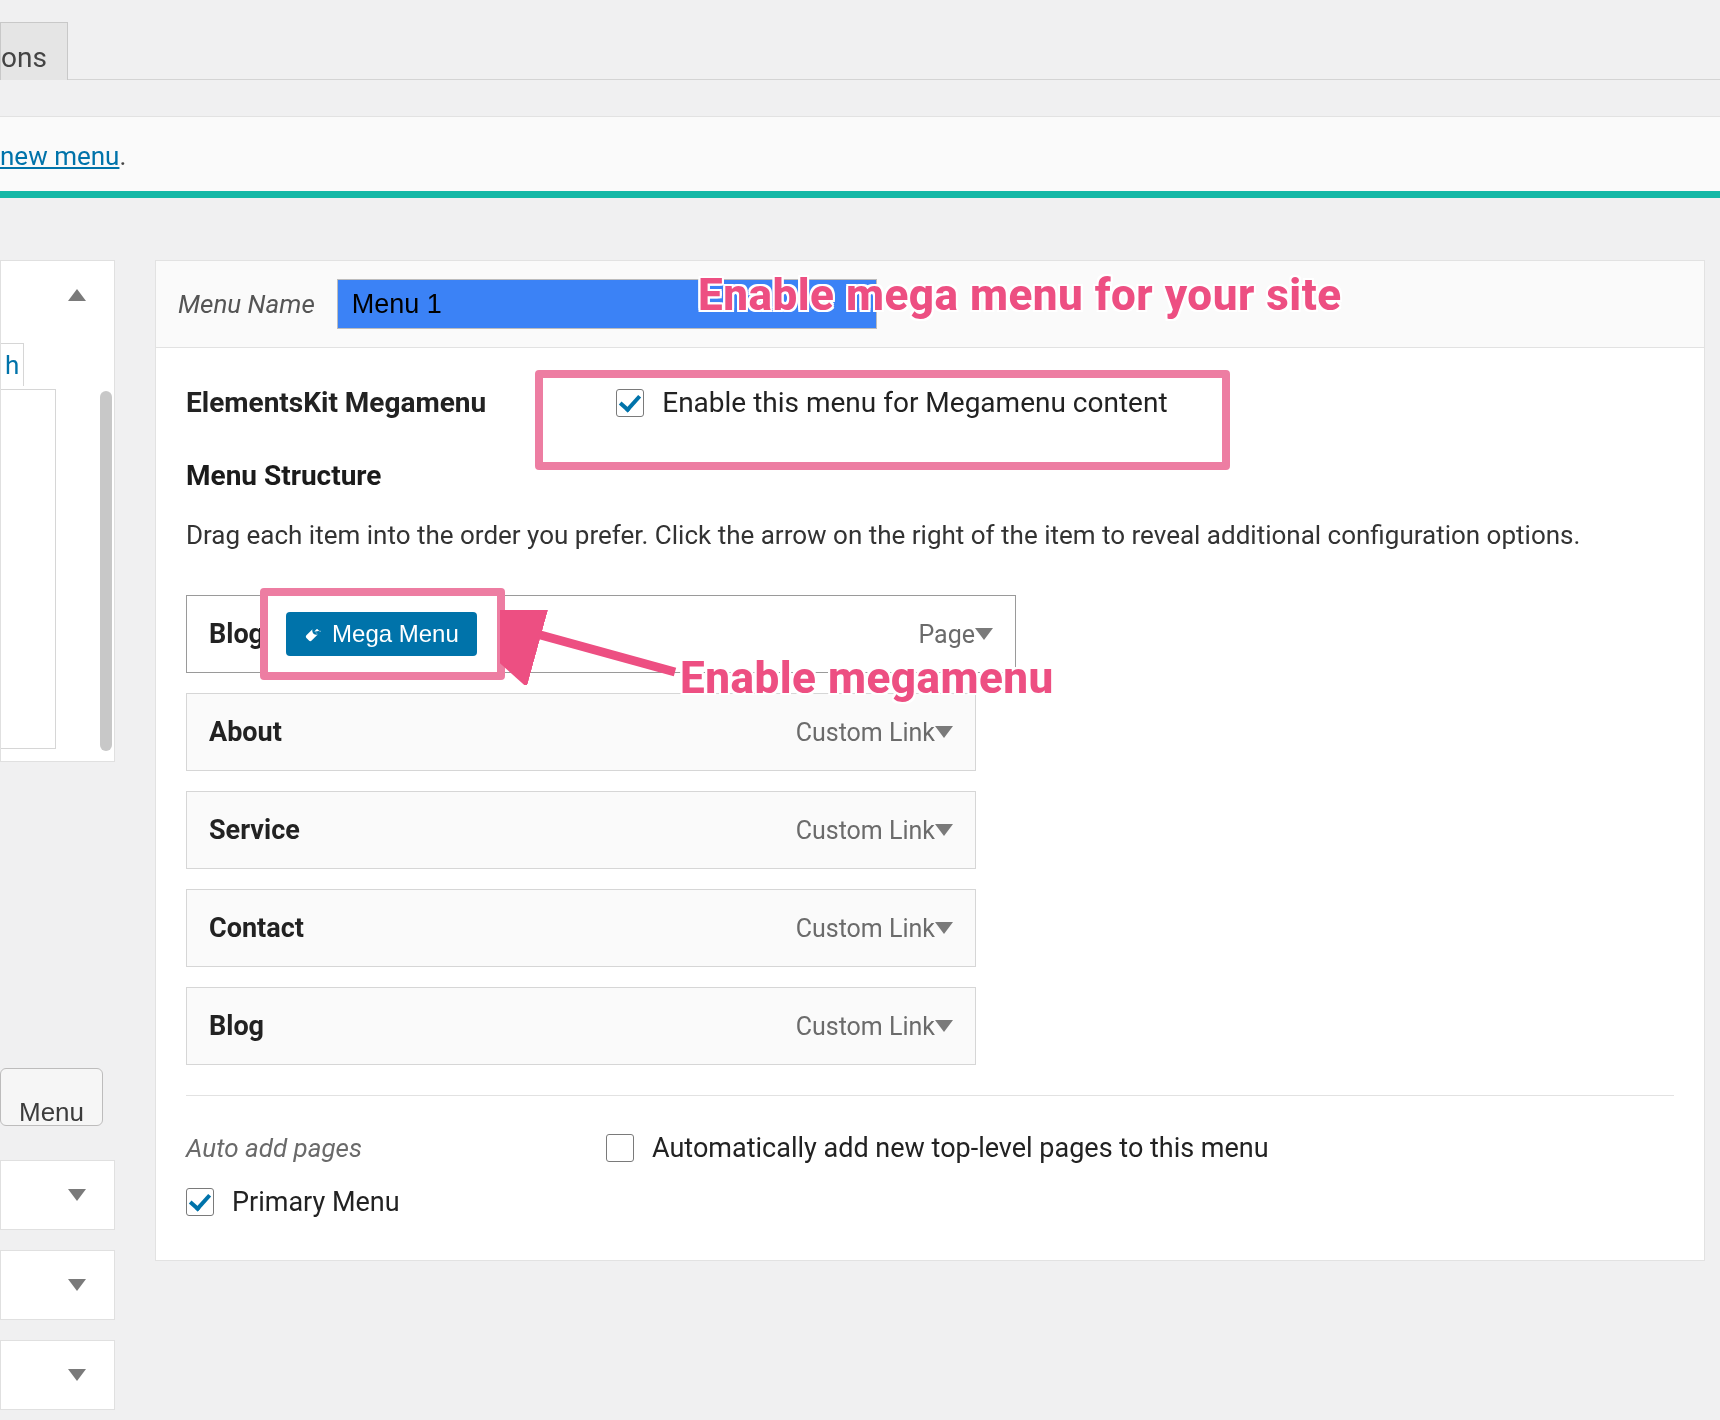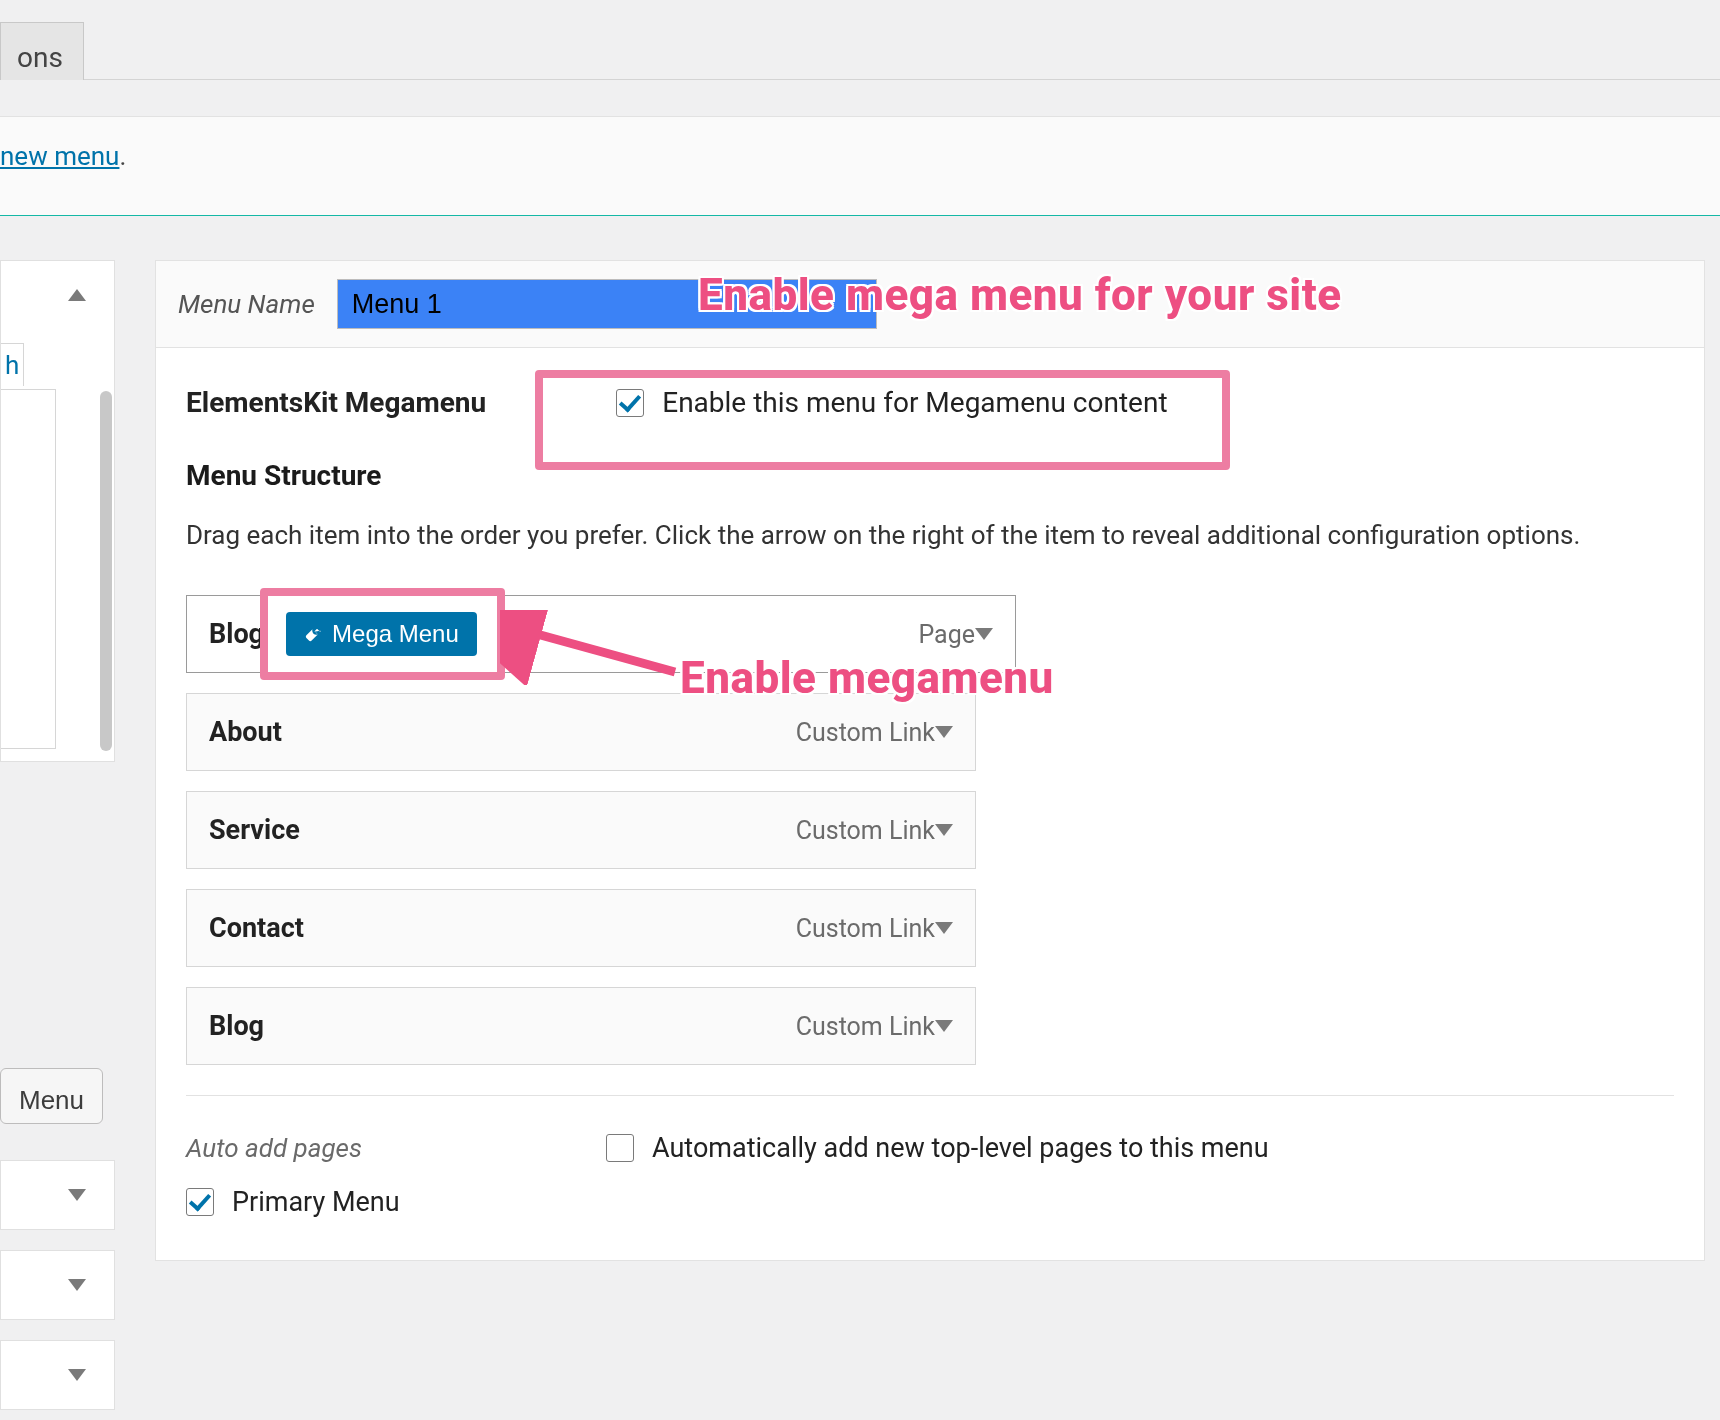--- a/index.html
+++ b/index.html
@@ -2,41 +2,41 @@
 <html><head>
 <meta charset="utf-8">
 <style>
   * { box-sizing: border-box; margin: 0; padding: 0; }
   html, body { width: 1720px; height: 1420px; font-family: -apple-system, BlinkMacSystemFont, "Segoe UI", Roboto, Helvetica, Arial, sans-serif; background: #f0f0f1; color: #2c2c2c; }
   a { color: #0073aa; text-decoration: underline; }
 
   
   .tabbar { position: absolute; left: 0; top: 0; width: 100%; height: 80px; background: #f0f0f1; border-bottom: 1px solid #d4d4d4; }
   .tabbar .tab { position: absolute; left: 0; top: 22px; height: 58px; padding: 18px 20px 0 0; background: #e5e5e5; border: 1px solid #c8c8c8; border-bottom: none; font-size: 28px; color: #444; }
-  .tabbar .tab span { padding-left: 16px; }
-
-  
-  .notice { position: absolute; left: 0; top: 116px; width: 100%; height: 100px; background: #fafafa; border-top: 1px solid #e2e2e2; border-bottom: 1px solid #14b8a6; padding: 24px 0 0 0; font-size: 26px; color: #444; }
+  .tabbar .tab span { padding-left: 0; }
+
+  
+  .notice { position: absolute; left: 0; top: 116px; width: 100%; height: 82px; background: #fafafa; border-top: 1px solid #e2e2e2; border-bottom: 7px solid #14b8a6; padding: 24px 0 0 0; font-size: 26px; color: #444; }
   .notice .txt { position: absolute; left: 0; }
 
   
   .leftcol { position: absolute; left: 0; top: 260px; width: 115px; }
   .panel { background: #fff; border: 1px solid #e0e0e0; }
   .panel-head { height: 70px; position: relative; }
   .panel-head .caret { position: absolute; right: 28px; top: 28px; }
   .caret-up { width:0; height:0; border-left:9px solid transparent; border-right:9px solid transparent; border-bottom:12px solid #7a7a7a; }
   .caret-down { width:0; height:0; border-left:9px solid transparent; border-right:9px solid transparent; border-top:12px solid #7a7a7a; }
 
   .panel-body { padding: 0 10px 10px 0; overflow-y: scroll; height: 430px; position: relative; }
   .panel-body .tab-link { position: absolute; left: 0; top: 12px; font-size: 26px; color: #0073aa; background: #fff; border: 1px solid #d6d6d6; border-left: none; border-bottom: none; padding: 6px 4px; }
   .itemsbox { position: absolute; left: 0; top: 58px; width: 55px; height: 360px; border: 1px solid #d6d6d6; border-left: none; background: #fff; }
   .scrollbar-thumb { position: absolute; right: 2px; top: 60px; width: 12px; height: 360px; background: #c8c8c8; border-radius: 6px; }
 
   .addbtn-wrap { position: absolute; left: 0; top: 808px; width: 115px; height: 62px; }
-  .addbtn { position: absolute; left: 0; top: 0; height: 56px; padding: 16px 18px; background: #f6f6f6; border: 1px solid #bdbcbc; border-radius: 6px; font-size: 26px; color: #3c3c3c; }
+  .addbtn { position: absolute; left: 0; top: 0; height: 56px; padding: 28px 18px; background: #f6f6f6; border: 1px solid #bdbcbc; border-radius: 6px; font-size: 26px; color: #3c3c3c; }
 
   .acc { position: absolute; left: 0; width: 115px; height: 70px; background: #fff; border: 1px solid #e0e0e0; }
   .acc .caret { position: absolute; right: 28px; top: 28px; }
 
   
   .main { position: absolute; left: 155px; top: 260px; width: 1550px; }
   .namebar { height: 88px; background: #fafafa; border: 1px solid #e2e2e2; display: flex; align-items: center; gap: 22px; padding: 0 22px; }
   .namebar label { font-size: 26px; font-style: italic; color: #555; }
   .namebar input { height: 50px; width: 540px; font-size: 27px; padding: 6px 14px; border: 1px solid #bdbcbc; background: #3b82f6; }
 

